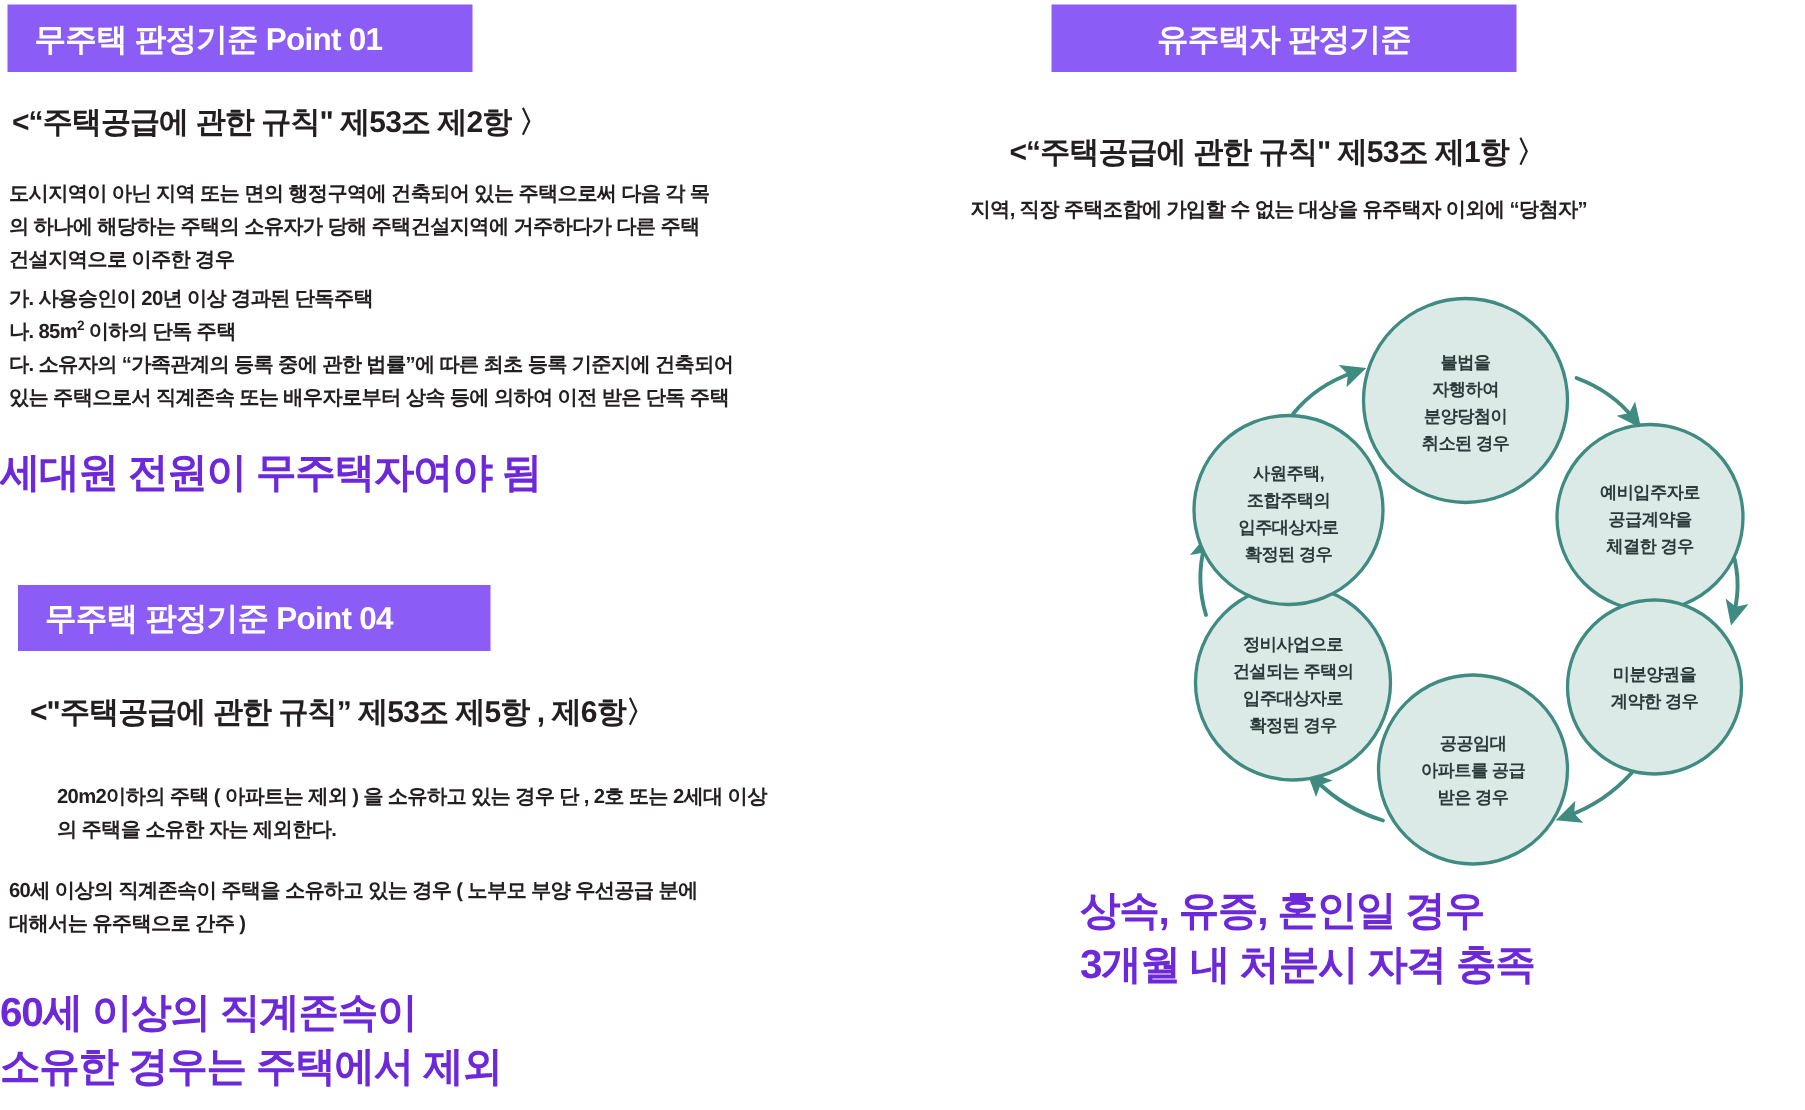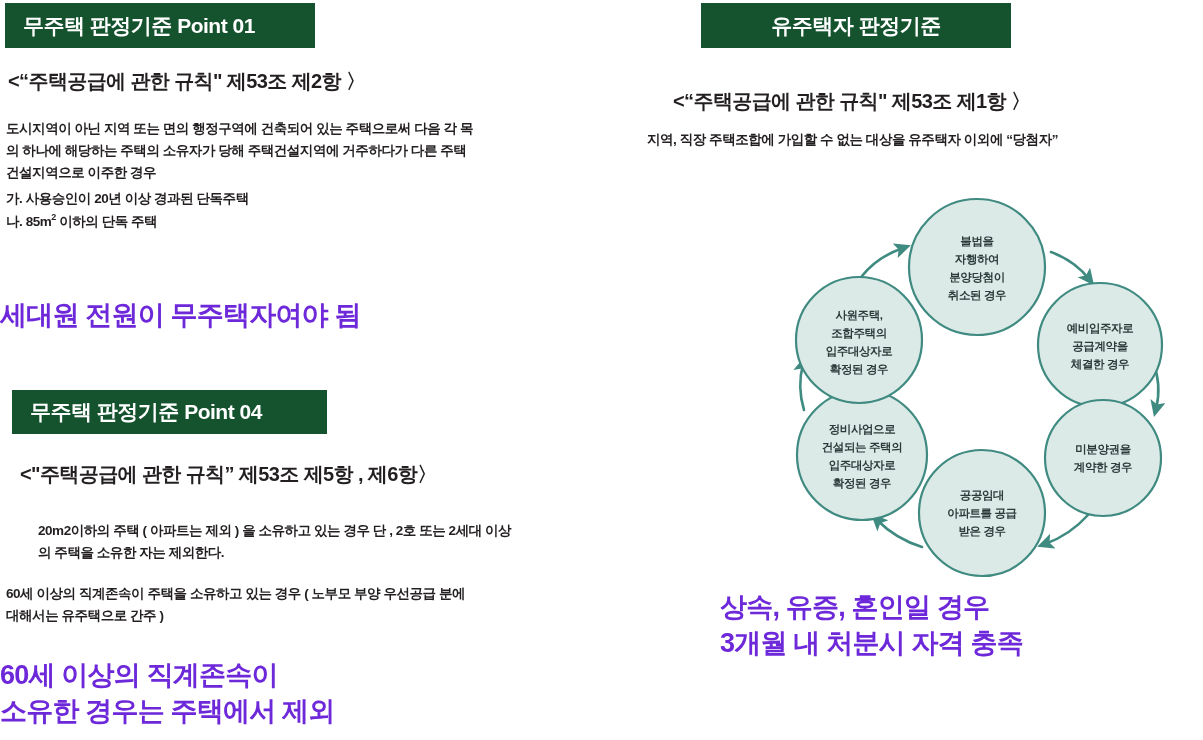--- a/index.html
+++ b/index.html
@@ -9,21 +9,21 @@
     background:#ffffff;
     font-family:"Liberation Sans","DejaVu Sans",sans-serif;
     color:#231f20;
     overflow:hidden;
   }
   #page { position:relative; width:1203px; height:740px; }
 
   
   .badge {
     position:absolute;
-    background:#14532d;
+    background:#8b5cf6;
     color:#ffffff;
     font-size:21px;
     font-weight:700;
     letter-spacing:-0.5px;
     display:flex;
     align-items:center;
     padding:0 18px;
   }
   .badge.center { justify-content:center; }
 
@@ -82,20 +82,21 @@
   <div class="rule-title" style="left:8px; top:68px;">&lt;“주택공급에 관한 규칙" 제53조 제2항 〉</div>
 
   <div class="body-text" style="left:6px; top:118px; width:470px;">도시지역이 아닌 지역 또는 면의 행정구역에 건축되어 있는 주택으로써 다음 각 목의 하나에 해당하는 주택의 소유자가 당해 주택건설지역에 거주하다가 다른 주택건설지역으로 이주한 경우</div>
 
   <div class="body-text" style="left:6px; top:188px; width:480px;">가. 사용승인이 20년 이상 경과된 단독주택</div>
 
   <div class="body-text" style="left:6px; top:210px; width:480px;">
     <span>나. 85m</span><sup>2</sup><span> 이하의 단독 주택</span>
   </div>
 
+  <div class="body-text" style="left:6px; top:232px; width:486px;">다. 소유자의 “가족관계의 등록 중에 관한 법률”에 따른 최초 등록 기준지에 건축되어 있는 주택으로서 직계존속 또는 배우자로부터 상속 등에 의하여 이전 받은 단독 주택</div>
 
   <div class="red-emph" style="left:0px; top:298px; width:560px;">세대원 전원이 무주택자여야 됨</div>
 
   <div class="badge" style="left:12px; top:390px; width:315px; height:44px;">
     <span>무주택 판정기준 Point 04</span>
   </div>
 
   <div class="rule-title" style="left:20px; top:461px;">&lt;"주택공급에 관한 규칙” 제53조 제5항 , 제6항〉</div>
 
   <div class="body-text" style="left:6px; top:520px; width:486px;margin-left:32px;">20m2이하의 주택 ( 아파트는 제외 ) 을 소유하고 있는 경우 단 , 2호 또는 2세대 이상의 주택을 소유한 자는 제외한다.</div>

